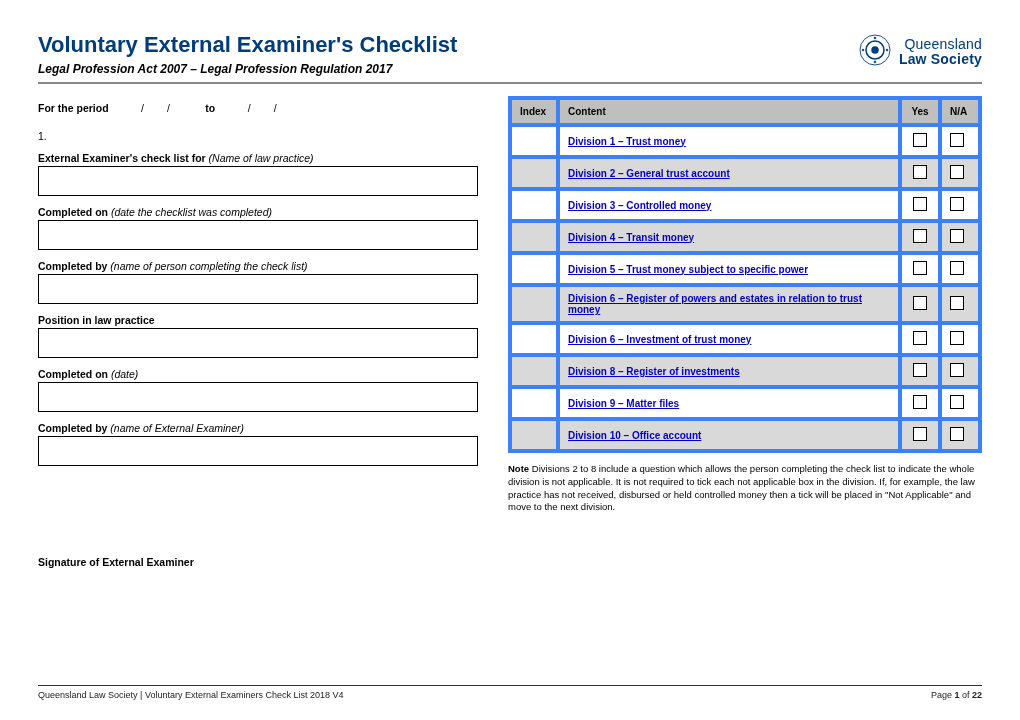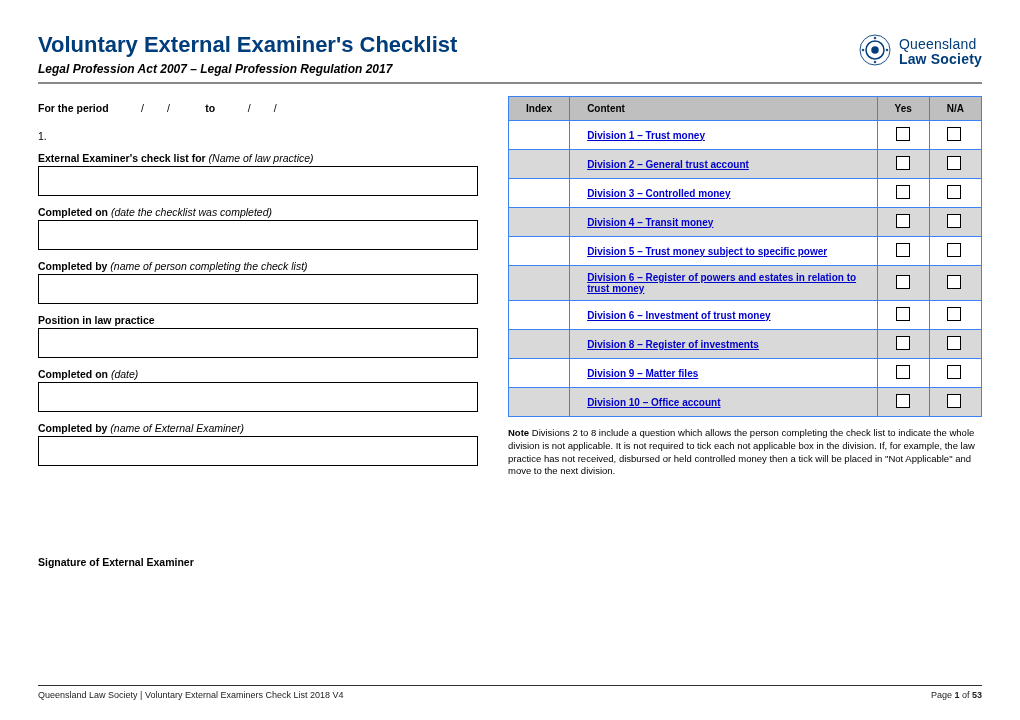--- a/index.html
+++ b/index.html
@@ -2,41 +2,41 @@
 <html><head>
 <meta charset="utf-8">
 <style>
   * { box-sizing: border-box; margin: 0; padding: 0; }
   html, body { width: 1020px; height: 720px; background: #fff; font-family: Arial, Helvetica, sans-serif; color: #000; }
   .page { padding: 32px 38px 16px 38px; position: relative; height: 720px; }
   .header { display: flex; justify-content: space-between; align-items: flex-start; }
   .title { color: #003d7a; font-size: 22px; font-weight: bold; margin-bottom: 4px; }
   .subtitle { font-size: 12px; font-weight: bold; font-style: italic; }
   .logo { text-align: left; }
-  .logo-row { display: flex; align-items: center; gap: 6px; }
+  .logo-row { display: flex; align-items: center; gap: 6px; text-align: right; }
   .logo-icon svg { width: 36px; height: 36px; }
   .logo-text { line-height: 1.05; }
   .logo-text .l1 { font-size: 14px; color: #003d7a; font-weight: normal; letter-spacing: 0.2px; }
   .logo-text .l2 { font-size: 14px; color: #003d7a; font-weight: bold; letter-spacing: 0.2px; }
   .rule1 { border: none; border-top: 2px solid #888; margin-top: 6px; }
   .content { display: flex; gap: 30px; margin-top: 12px; }
   .col-left { width: 440px; font-size: 10.5px; }
   .col-right { flex: 1; }
   .period { font-weight: bold; margin-top: 6px; margin-bottom: 16px; }
   .period .slash { font-weight: normal; display: inline-block; width: 6px; text-align: center; }
   .period .gap { display: inline-block; width: 20px; }
   .period .gapwide { display: inline-block; width: 28px; }
   .num { font-size: 10.5px; margin-bottom: 2px; }
   .field-label { font-size: 10.5px; margin-top: 10px; }
   .field-label b { font-weight: bold; }
   .field-label i { font-style: italic; font-weight: normal; }
   .field-box { border: 1px solid #000; height: 30px; margin-top: 2px; width: 100%; background: #fff; }
   .sig-label { font-weight: bold; font-size: 10.5px; margin-top: 90px; }
   .idx-table { width: 100%; border-collapse: collapse; border: 1.5px solid #000; }
-  .idx-table th, .idx-table td { border: 1px solid #3b82f6; font-size: 10px; padding: 6px 17px; text-align: left; vertical-align: middle; }
+  .idx-table th, .idx-table td { border: 4px solid #3b82f6; font-size: 10px; padding: 6px 8px; text-align: left; vertical-align: middle; }
   .idx-table thead th { background: #bfbfbf; font-weight: bold; }
   .idx-table tbody tr:nth-child(even) td { background: #d9d9d9; }
   .idx-table tbody tr:nth-child(odd) td { background: #fff; }
   .idx-table .col-idx { width: 48px; }
   .idx-table .col-yes { width: 40px; text-align: center; }
   .idx-table .col-na { width: 40px; }
   .idx-link { color: #0000cc; text-decoration: underline; font-weight: bold; cursor: pointer; }
   .chk { width: 14px; height: 14px; border: 1.5px solid #000; display: inline-block; background: #fff; }
   .note { font-size: 9.5px; margin-top: 10px; line-height: 1.35; }
   .note b { font-weight: bold; }
@@ -179,17 +179,17 @@
         <b>Note</b><span> Divisions 2 to 8 include a question which allows the person completing the check list to indicate the whole division is not applicable. It is not required to tick each not applicable box in the division. If, for example, the law practice has not received, disbursed or held controlled money then a tick will be placed in "Not Applicable" and move to the next division.</span>
       </div>
     </div>
   </div>
 
   <div class="footer">
     <hr class="footer-rule">
     <div class="footer-row">
       <span>Queensland Law Society | Voluntary External Examiners Check List 2018 V4</span>
       <span>
-        <span>Page </span><b>1</b><span> of </span><b>53</b>
+        <span>Page </span><b>1</b><span> of </span><b>22</b>
       </span>
     </div>
   </div>
 </div>
 
 </body></html>

